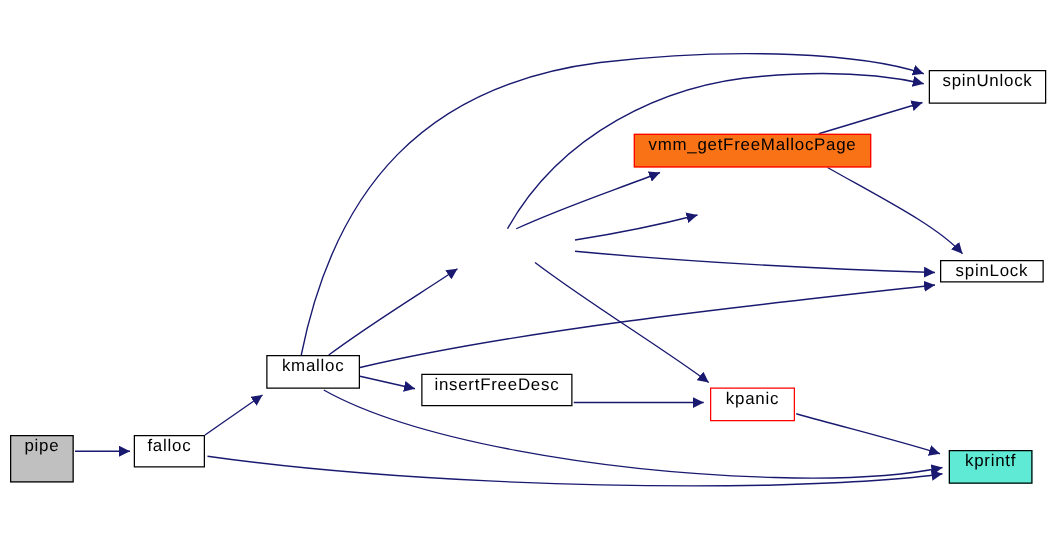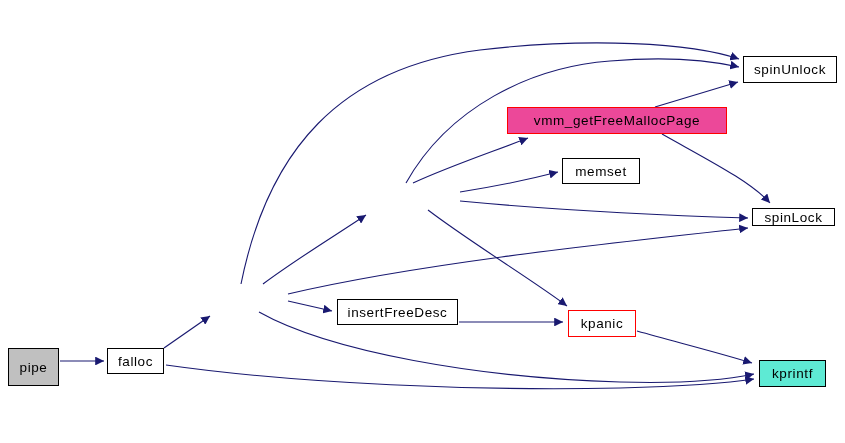--- a/index.html
+++ b/index.html
@@ -13,21 +13,20 @@
   #graph { position: relative; width: 845px; height: 443px; }
   #edge-layer { position: absolute; left: 0; top: 0; width: 845px; height: 443px; }
   .edge { stroke: #191970; stroke-width: 1.1; fill: none; }
   .arrowhead-shape { fill: #191970; }
   .node {
     position: absolute;
     box-sizing: border-box;
     border: 1px solid #000000;
     background: #ffffff;
     display: flex;
-    align-items: center;
     justify-content: center;
     font-size: 13.5px;
     letter-spacing: 0.6px;
     color: #000000;
     white-space: nowrap;
     z-index: 2;
   }
 </style>
 </head>
 <body>
@@ -61,33 +60,33 @@
   </svg>
 
   <div class="node" style="left: 8px; top: 348px; width: 51px; height: 38px; border-color: rgb(0, 0, 0); background: rgb(192, 192, 192);">
     <span>pipe</span>
   </div>
 
   <div class="node" style="left: 107px; top: 348px; width: 57px; height: 26px; border-color: rgb(0, 0, 0); background: rgb(255, 255, 255);">
     <span>falloc</span>
   </div>
 
+  <div class="node" style="left: 213px; top: 284px; width: 75px; height: 27px; border-color: rgb(0, 0, 0); background: rgb(255, 255, 255);">
+    <span>kmalloc</span>
+  </div>
 
 
   <div class="node" style="left: 337px; top: 299px; width: 121px; height: 26px; border-color: rgb(0, 0, 0); background: rgb(255, 255, 255);">
     <span>insertFreeDesc</span>
   </div>
 
-  <div class="node" style="left: 507px; top: 107px; width: 220px; height: 27px; border-color: rgb(255, 0, 0); background: #ec4899;">
+  <div class="node" style="left: 507px; top: 107px; width: 190px; height: 27px; border-color: rgb(255, 0, 0); background: #f97316;">
     <span>vmm_getFreeMallocPage</span>
   </div>
 
-  <div class="node" style="left: 562px; top: 158px; width: 78px; height: 26px; border-color: rgb(0, 0, 0); background: rgb(255, 255, 255);">
-    <span>memset</span>
-  </div>
 
   <div class="node" style="left: 743px; top: 56px; width: 94px; height: 27px; border-color: rgb(0, 0, 0); background: rgb(255, 255, 255);">
     <span>spinUnlock</span>
   </div>
 
   <div class="node" style="left: 752px; top: 208px; width: 83px; height: 18px; border-color: rgb(0, 0, 0); background: rgb(255, 255, 255);">
     <span>spinLock</span>
   </div>
 
   <div class="node" style="left: 568px; top: 310px; width: 68px; height: 27px; border-color: rgb(255, 0, 0); background: rgb(255, 255, 255);">

